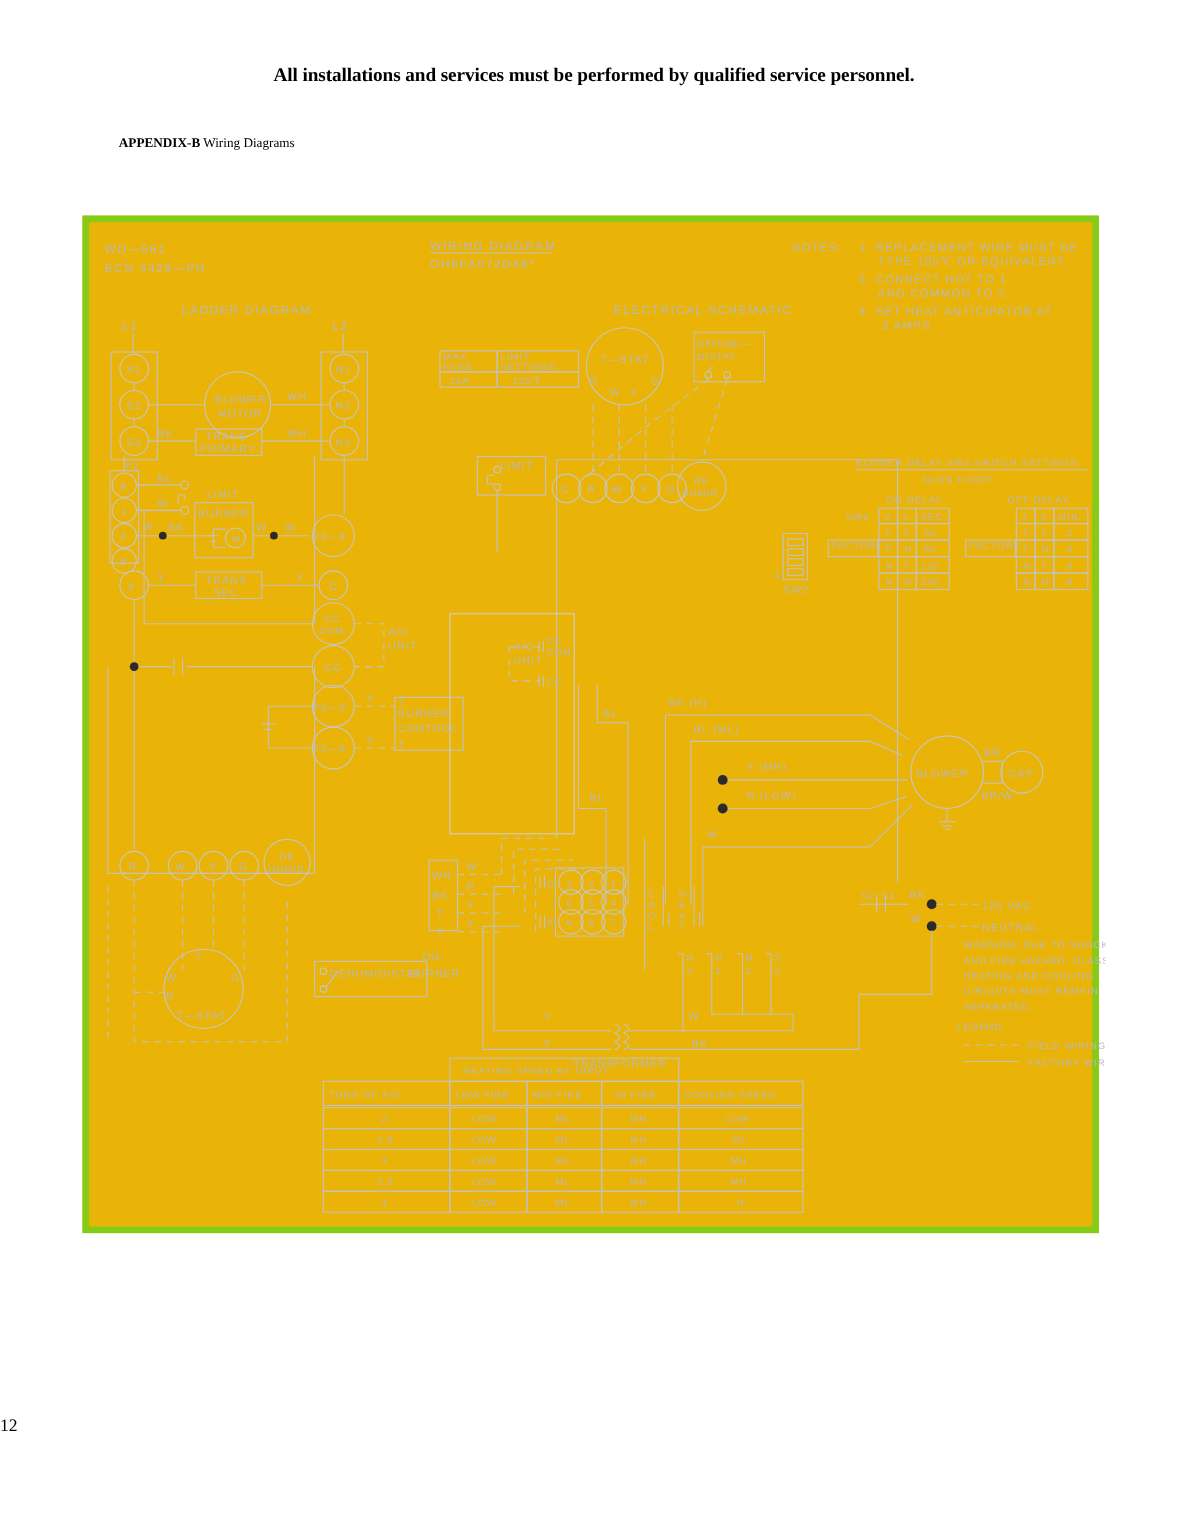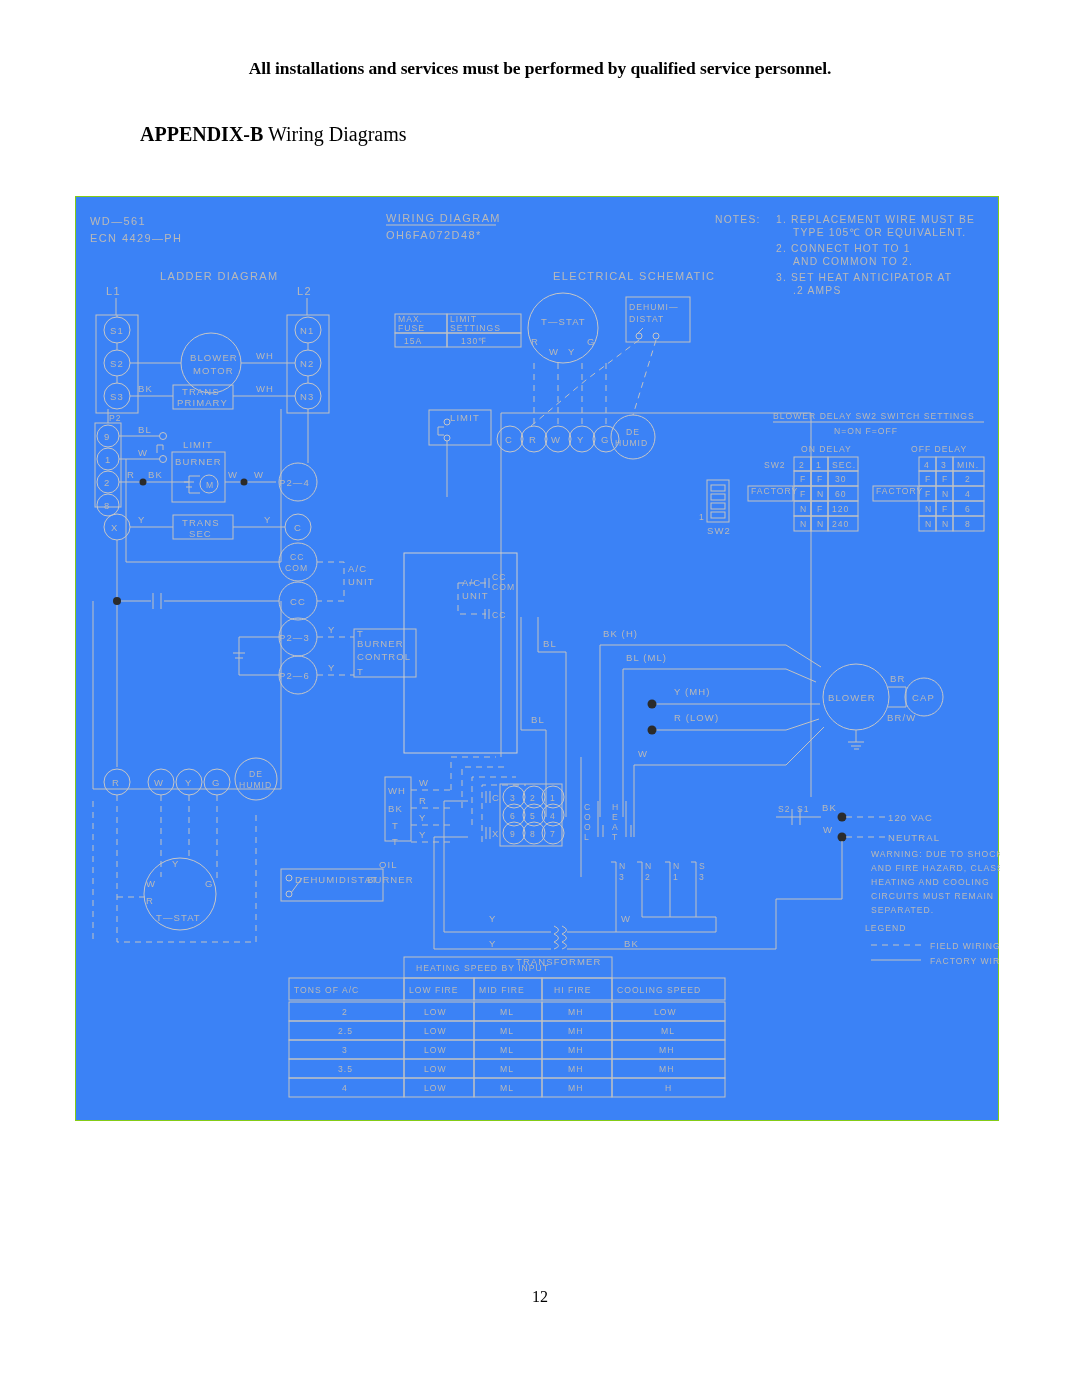--- a/index.html
+++ b/index.html
@@ -1,23 +1,23 @@
 <!DOCTYPE html>
 <html><head>
 <meta charset="utf-8">
 <style>
   html,body{margin:0;padding:0;background:#fff;}
   body{width:1080px;height:1397px;font-family:"Liberation Serif",serif;color:#000;position:relative;}
   .page{position:absolute;left:0;top:0;width:984px;height:1397px;}
   .hdr-warn{position:absolute;left:0;top:58px;width:1080px;text-align:center;
     font-family:"Liberation Serif",serif;font-weight:bold;font-size:17.5px;letter-spacing:-0.1px;}
-  .appendix{position:absolute;left:140px;top:123px;font-family:"Liberation Serif",serif;font-size:20px;}
+  .appendix{position:absolute;left:108px;top:123px;font-family:"Liberation Serif",serif;font-size:12px;}
   .appendix b{font-weight:bold;}
-  .pagenum{position:absolute;left:0;top:1288px;width:1080px;text-align:center;font-size:16px;}
-  .frame{position:absolute;left:75px;top:196px;width:924px;height:925px;border:1px solid #84cc16;box-sizing:border-box;background:#3b82f6;}
+  .pagenum{position:absolute;left:0;top:1288px;width:1080px;text-align:left;font-size:16px;}
+  .frame{position:absolute;left:75px;top:196px;width:924px;height:925px;border:6px solid #84cc16;box-sizing:border-box;background:#eab308;}
   svg.dwg{position:absolute;left:0;top:0;width:924px;height:925px;}
   text{font-family:"Liberation Sans",sans-serif;fill:#b9b9b9;}
   .t{font-size:9.5px;letter-spacing:1.1px;}
   .t8{font-size:8.6px;letter-spacing:1px;}
   .t11{font-size:11px;letter-spacing:1.4px;}
   .t10{font-size:10.3px;letter-spacing:1.2px;}
   .ln{stroke:#c2c2c2;stroke-width:1;fill:none;}
   .dash{stroke:#c2c2c2;stroke-width:1;fill:none;stroke-dasharray:6 5;}
   .cir{stroke:#c6c6c6;stroke-width:1;fill:none;}
   .dot{fill:#2b2b2b;}

